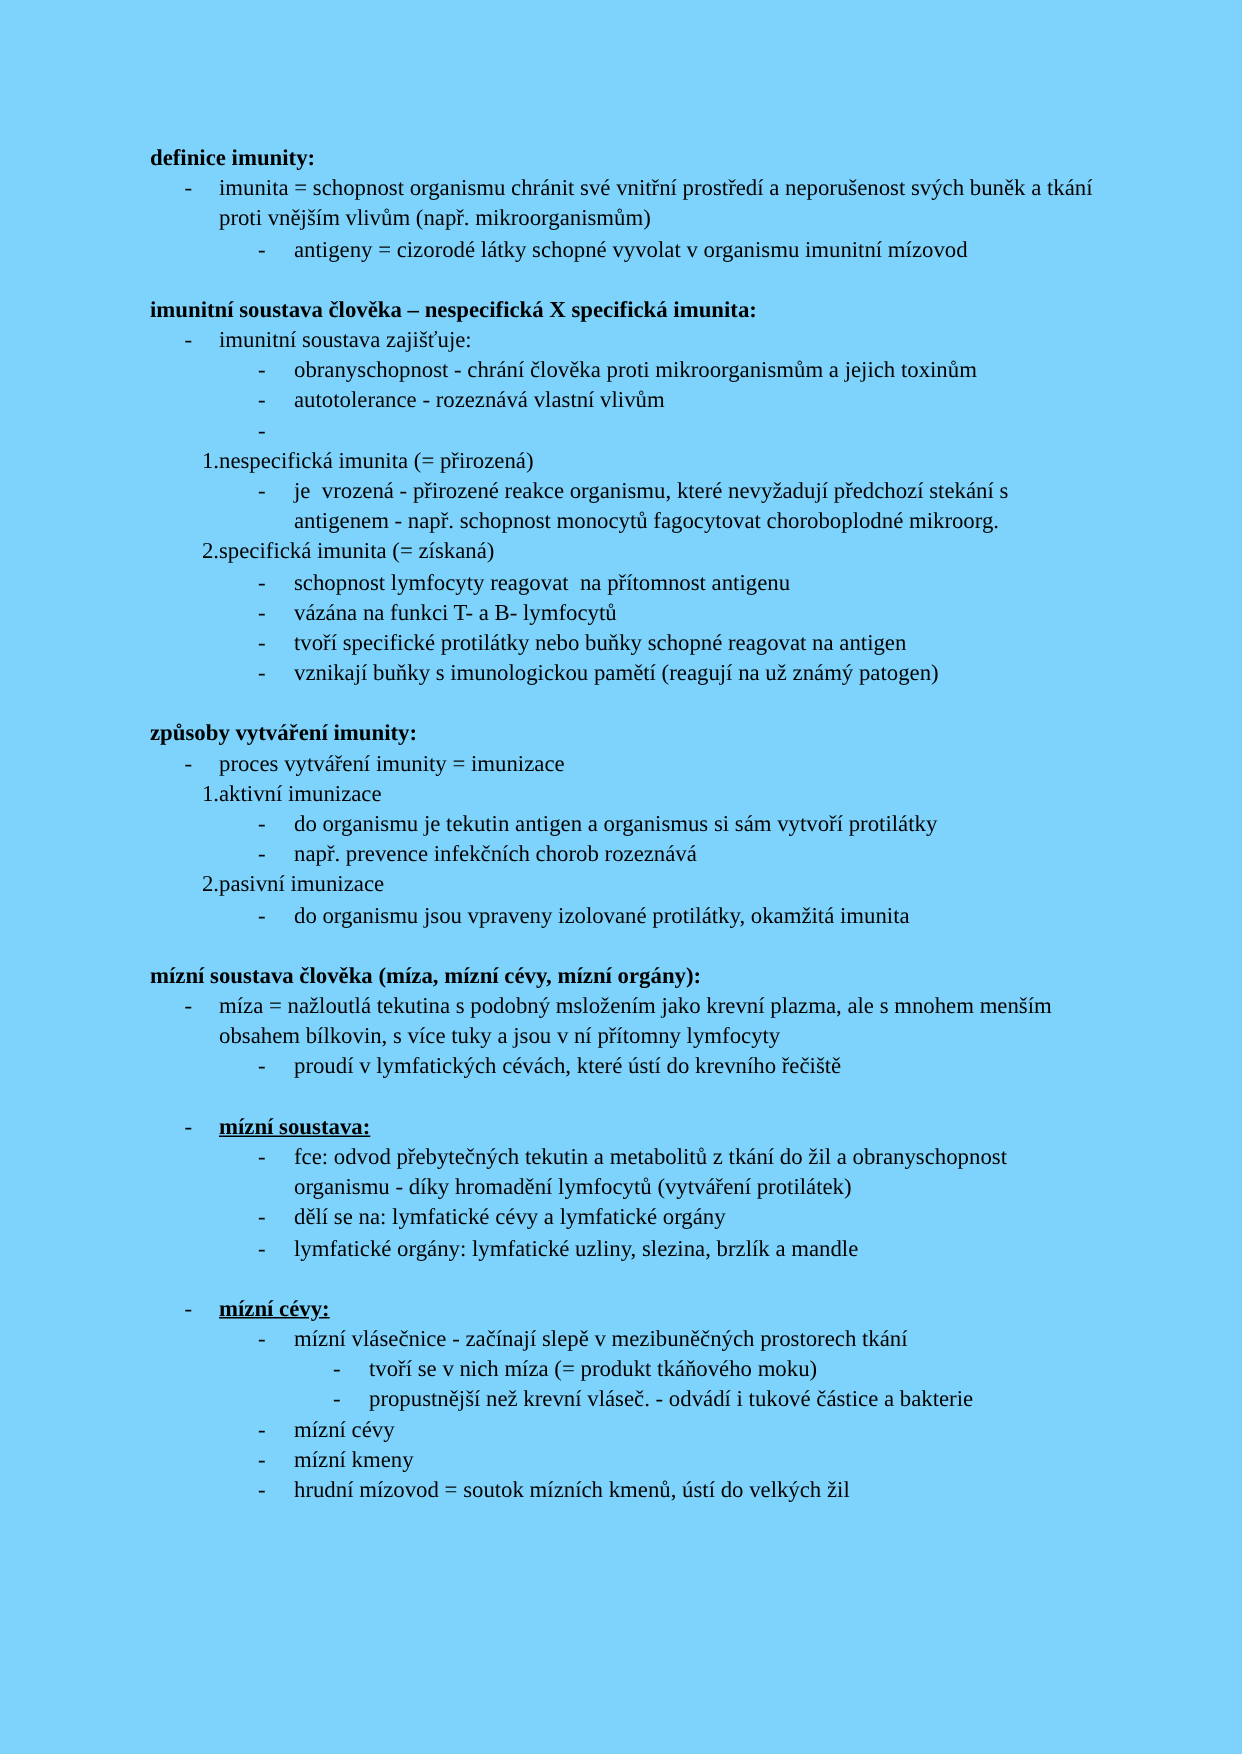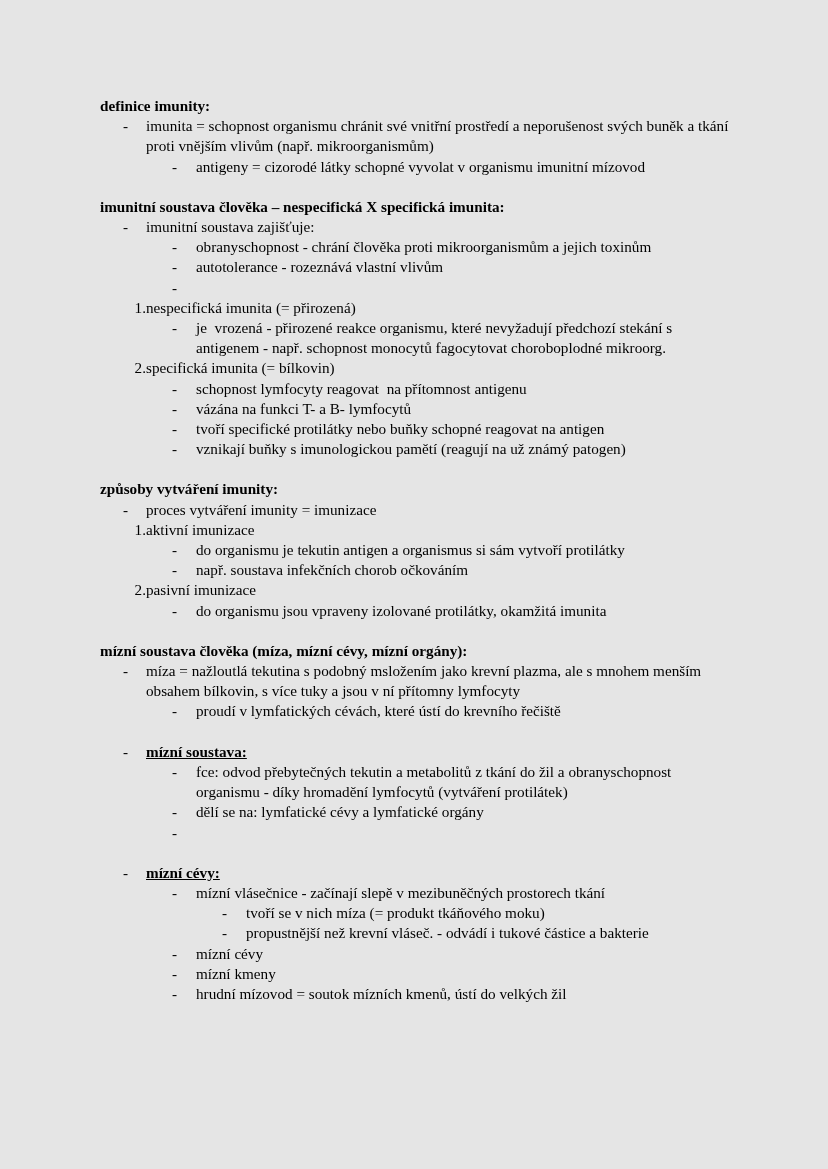--- a/index.html
+++ b/index.html
@@ -11,21 +11,21 @@
     width: 828px;
     height: 1169px;
     font-family: "Liberation Serif", "DejaVu Serif", serif;
     color: #000000;
     -webkit-font-smoothing: antialiased;
   }
   .page {
     position: relative;
     width: 828px;
     height: 1169px;
-    background: #e5e5e5;
+    background: #7dd3fc;
     box-sizing: border-box;
     padding: 96px 92px 0 100px;
   }
   .doc {
     font-size: 15.2px;
     line-height: 20.2px;
   }
 
   
   .heading {
@@ -112,21 +112,21 @@
       <div class="row lvlnum">
         <span class="num-marker">1.</span>
         <span class="text">nespecifická imunita (= přirozená)</span>
       </div>
       <div class="row lvl2">
         <span class="marker">-</span>
         <span class="text">je  vrozená - přirozené reakce organismu, které nevyžadují předchozí stekání s antigenem - např. schopnost monocytů fagocytovat choroboplodné mikroorg.</span>
       </div>
       <div class="row lvlnum">
         <span class="num-marker">2.</span>
-        <span class="text">specifická imunita (= bílkovin)</span>
+        <span class="text">specifická imunita (= získaná)</span>
       </div>
       <div class="row lvl2">
         <span class="marker">-</span>
         <span class="text">schopnost lymfocyty reagovat  na přítomnost antigenu</span>
       </div>
       <div class="row lvl2">
         <span class="marker">-</span>
         <span class="text">vázána na funkci T- a B- lymfocytů</span>
       </div>
       <div class="row lvl2">
@@ -146,21 +146,21 @@
       <div class="row lvlnum">
         <span class="num-marker">1.</span>
         <span class="text">aktivní imunizace</span>
       </div>
       <div class="row lvl2">
         <span class="marker">-</span>
         <span class="text">do organismu je tekutin antigen a organismus si sám vytvoří protilátky</span>
       </div>
       <div class="row lvl2">
         <span class="marker">-</span>
-        <span class="text">např. soustava infekčních chorob očkováním</span>
+        <span class="text">např. prevence infekčních chorob rozeznává</span>
       </div>
       <div class="row lvlnum">
         <span class="num-marker">2.</span>
         <span class="text">pasivní imunizace</span>
       </div>
       <div class="row lvl2">
         <span class="marker">-</span>
         <span class="text">do organismu jsou vpraveny izolované protilátky, okamžitá imunita</span>
       </div>
       <div class="spacer"></div>
@@ -181,20 +181,21 @@
       <div class="row lvl2">
         <span class="marker">-</span>
         <span class="text">fce: odvod přebytečných tekutin a metabolitů z tkání do žil a obranyschopnost organismu - díky hromadění lymfocytů (vytváření protilátek)</span>
       </div>
       <div class="row lvl2">
         <span class="marker">-</span>
         <span class="text">dělí se na: lymfatické cévy a lymfatické orgány</span>
       </div>
       <div class="row lvl2">
         <span class="marker">-</span>
+        <span class="text">lymfatické orgány: lymfatické uzliny, slezina, brzlík a mandle</span>
       </div>
       <div class="spacer"></div>
       <div class="row lvl1">
         <span class="marker">-</span>
         <span class="text b">mízní cévy:</span>
       </div>
       <div class="row lvl2">
         <span class="marker">-</span>
         <span class="text">mízní vlásečnice - začínají slepě v mezibuněčných prostorech tkání</span>
       </div>

